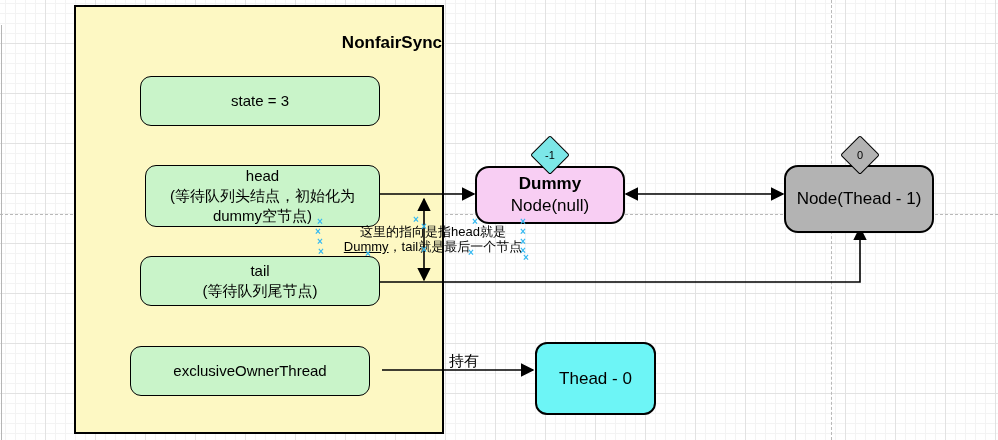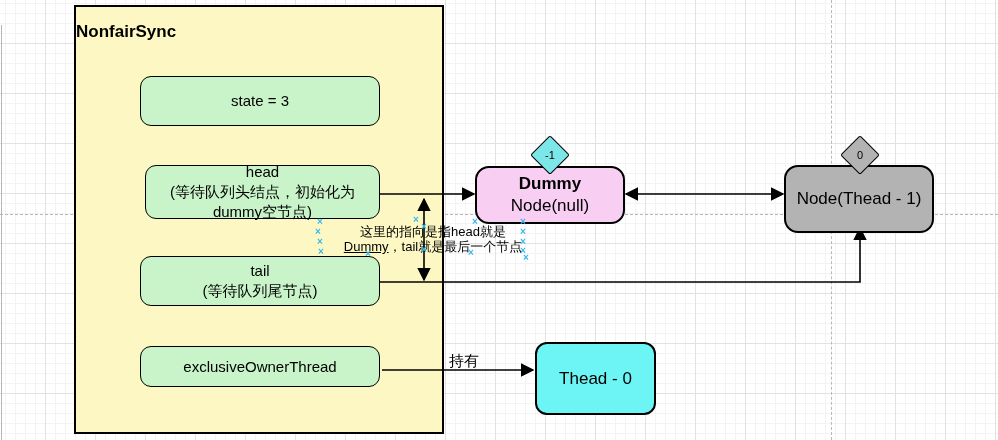--- a/index.html
+++ b/index.html
@@ -17,31 +17,31 @@
     background-position:-7px -7px,-5px -5px,-7px -7px,-5px -5px;
   }
   .pagebreak-h{position:absolute;left:0;top:214px;width:998px;height:0;border-top:1px dashed #b9b9b9;}
   .pagebreak-v{position:absolute;left:831px;top:0;width:0;height:440px;border-left:1px dashed #b9b9b9;}
   .edge-line{position:absolute;left:1px;top:25px;width:1px;height:415px;background:#b5b5b5;}
 
   .container-box{
     position:absolute;left:74px;top:5px;width:370px;height:429px;
     background:#fdf8c3;border:2px solid #000;
   }
-  .container-title{margin-top:15px;text-align:left;font-size:17px;font-weight:bold;}
+  .container-title{margin-top:26px;text-align:right;font-size:17px;font-weight:bold;}
 
   .field{
     position:absolute;background:#c9f4c9;border:1.6px solid #000;border-radius:11px;
     display:flex;flex-direction:column;align-items:center;justify-content:center;
     font-size:15px;line-height:20px;text-align:center;
   }
   .f-state{left:140px;top:76px;width:240px;height:50px;}
-  .f-head{left:145px;top:165px;width:235px;height:54px;}
+  .f-head{left:145px;top:165px;width:235px;height:62px;}
   .f-tail{left:140px;top:256px;width:240px;height:50px;}
-  .f-owner{left:140px;top:346px;width:240px;height:41px;}
+  .f-owner{left:130px;top:346px;width:240px;height:50px;}
 
   .arrows{position:absolute;left:0;top:0;width:998px;height:440px;}
 
   .node{
     position:absolute;border:2px solid #000;
     display:flex;flex-direction:column;align-items:center;justify-content:center;
     font-size:17px;line-height:22px;text-align:center;
   }
   .n-dummy{left:475px;top:166px;width:150px;height:58px;background:#f8cef3;border-radius:14px;}
   .n-dummy .t1{font-weight:bold;}

